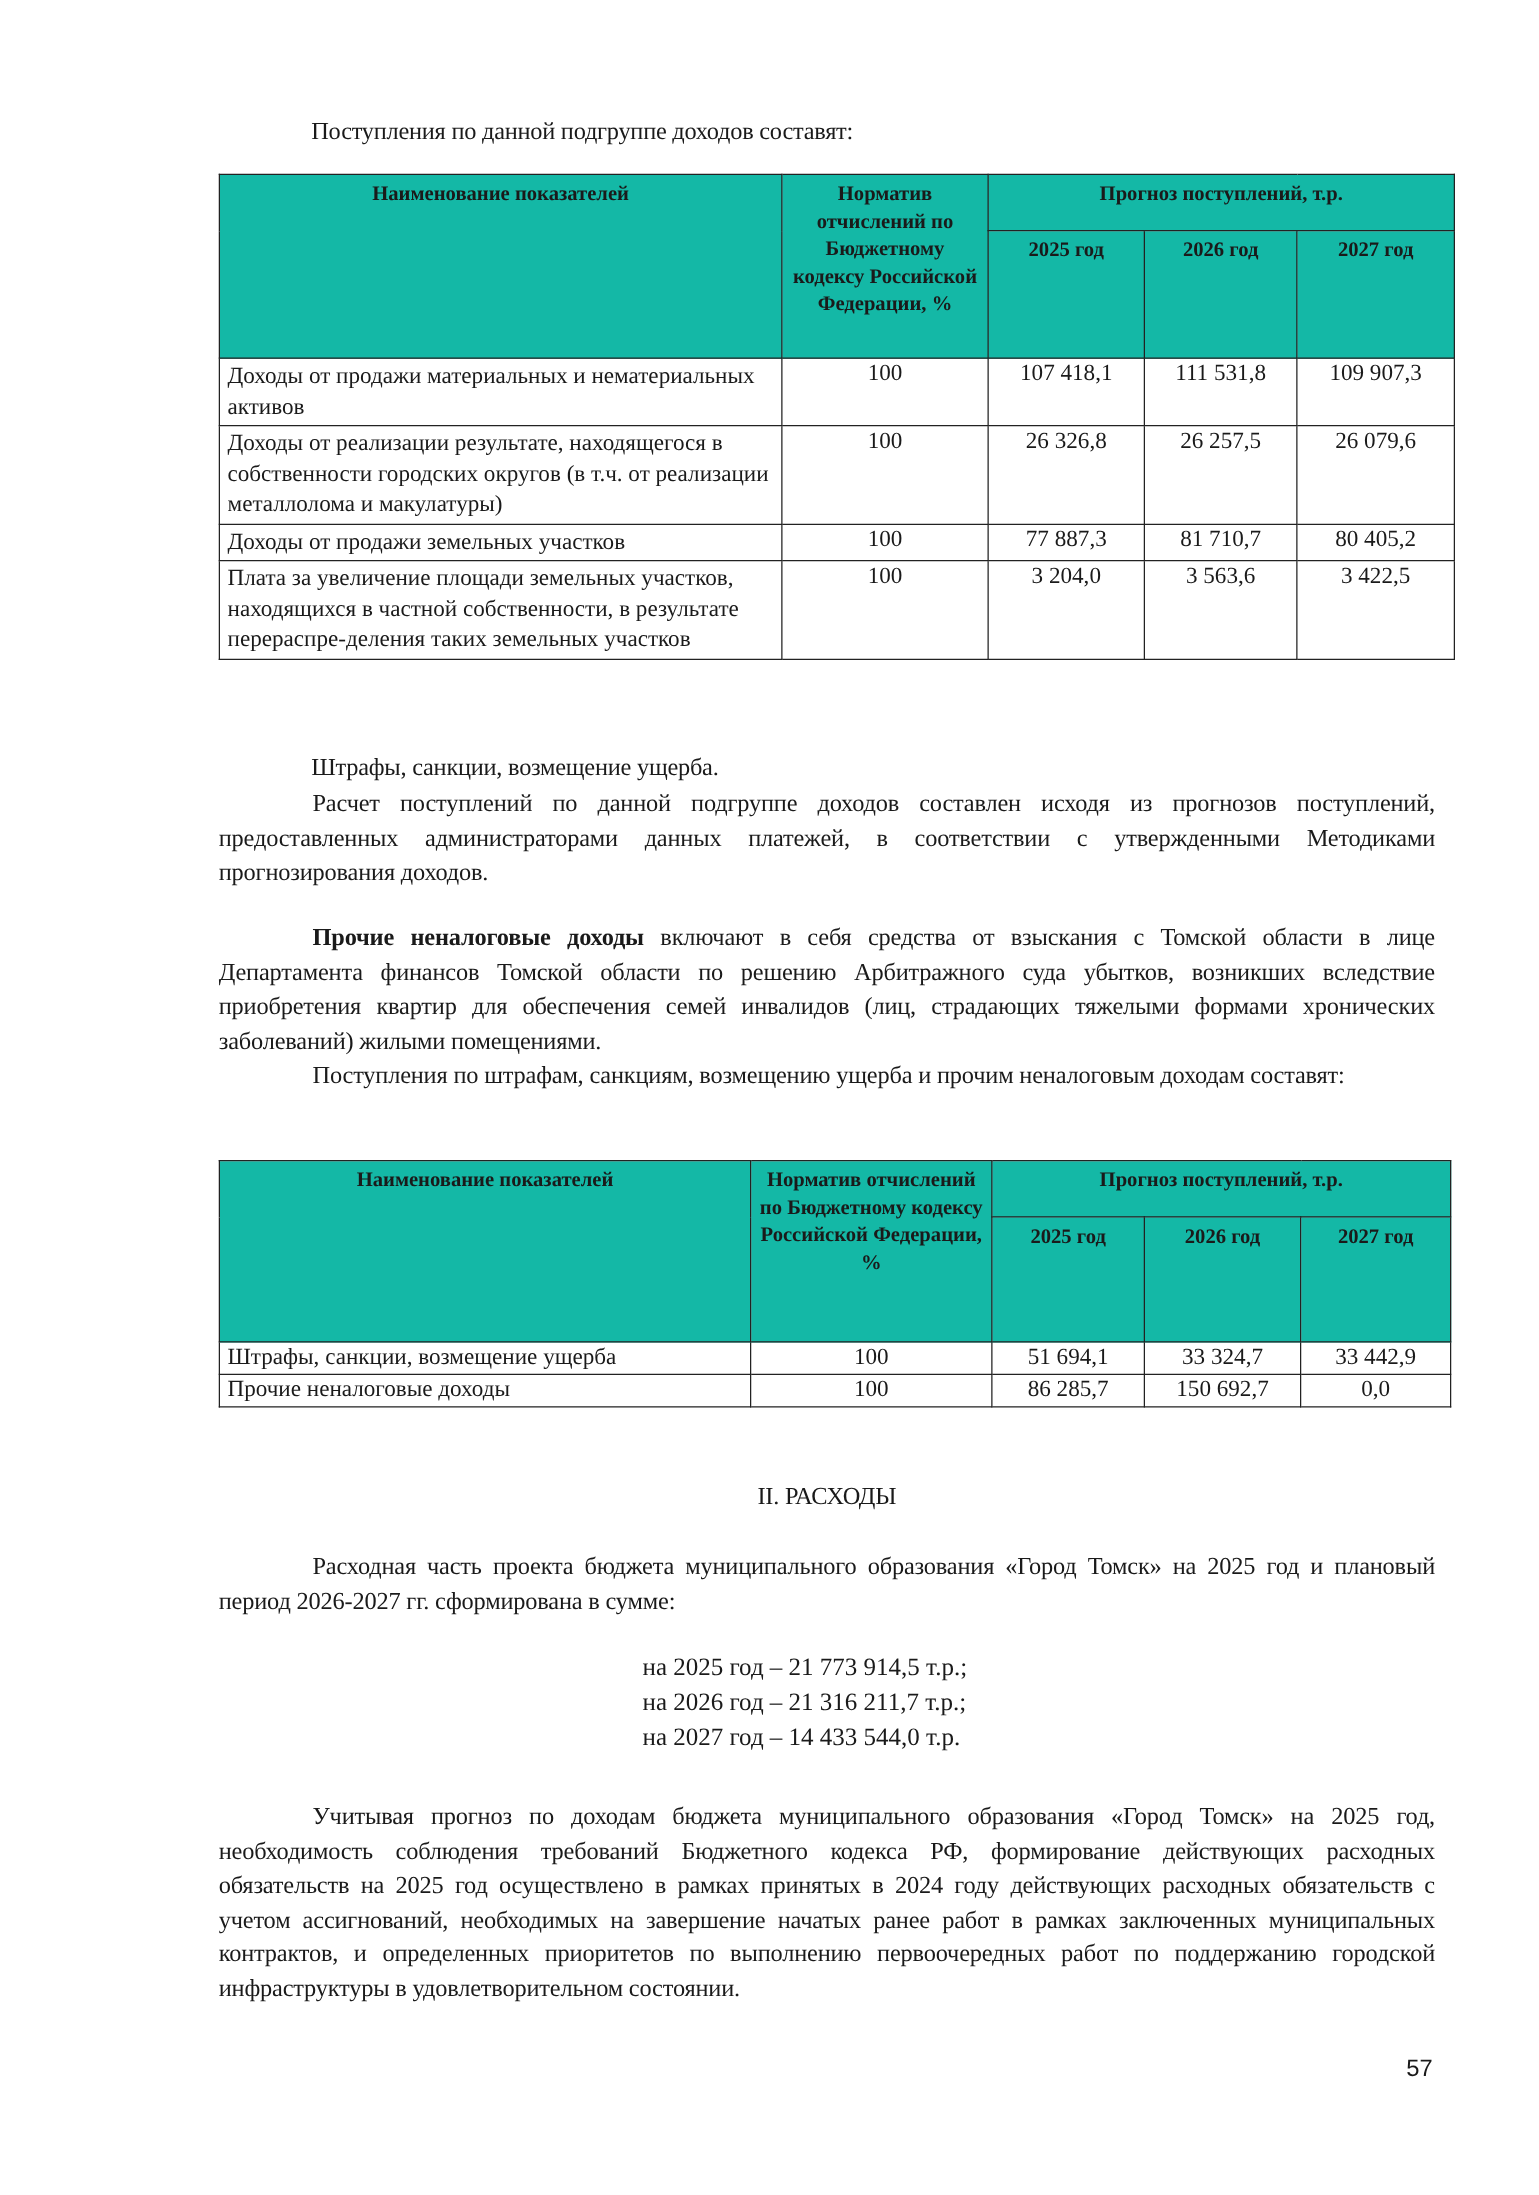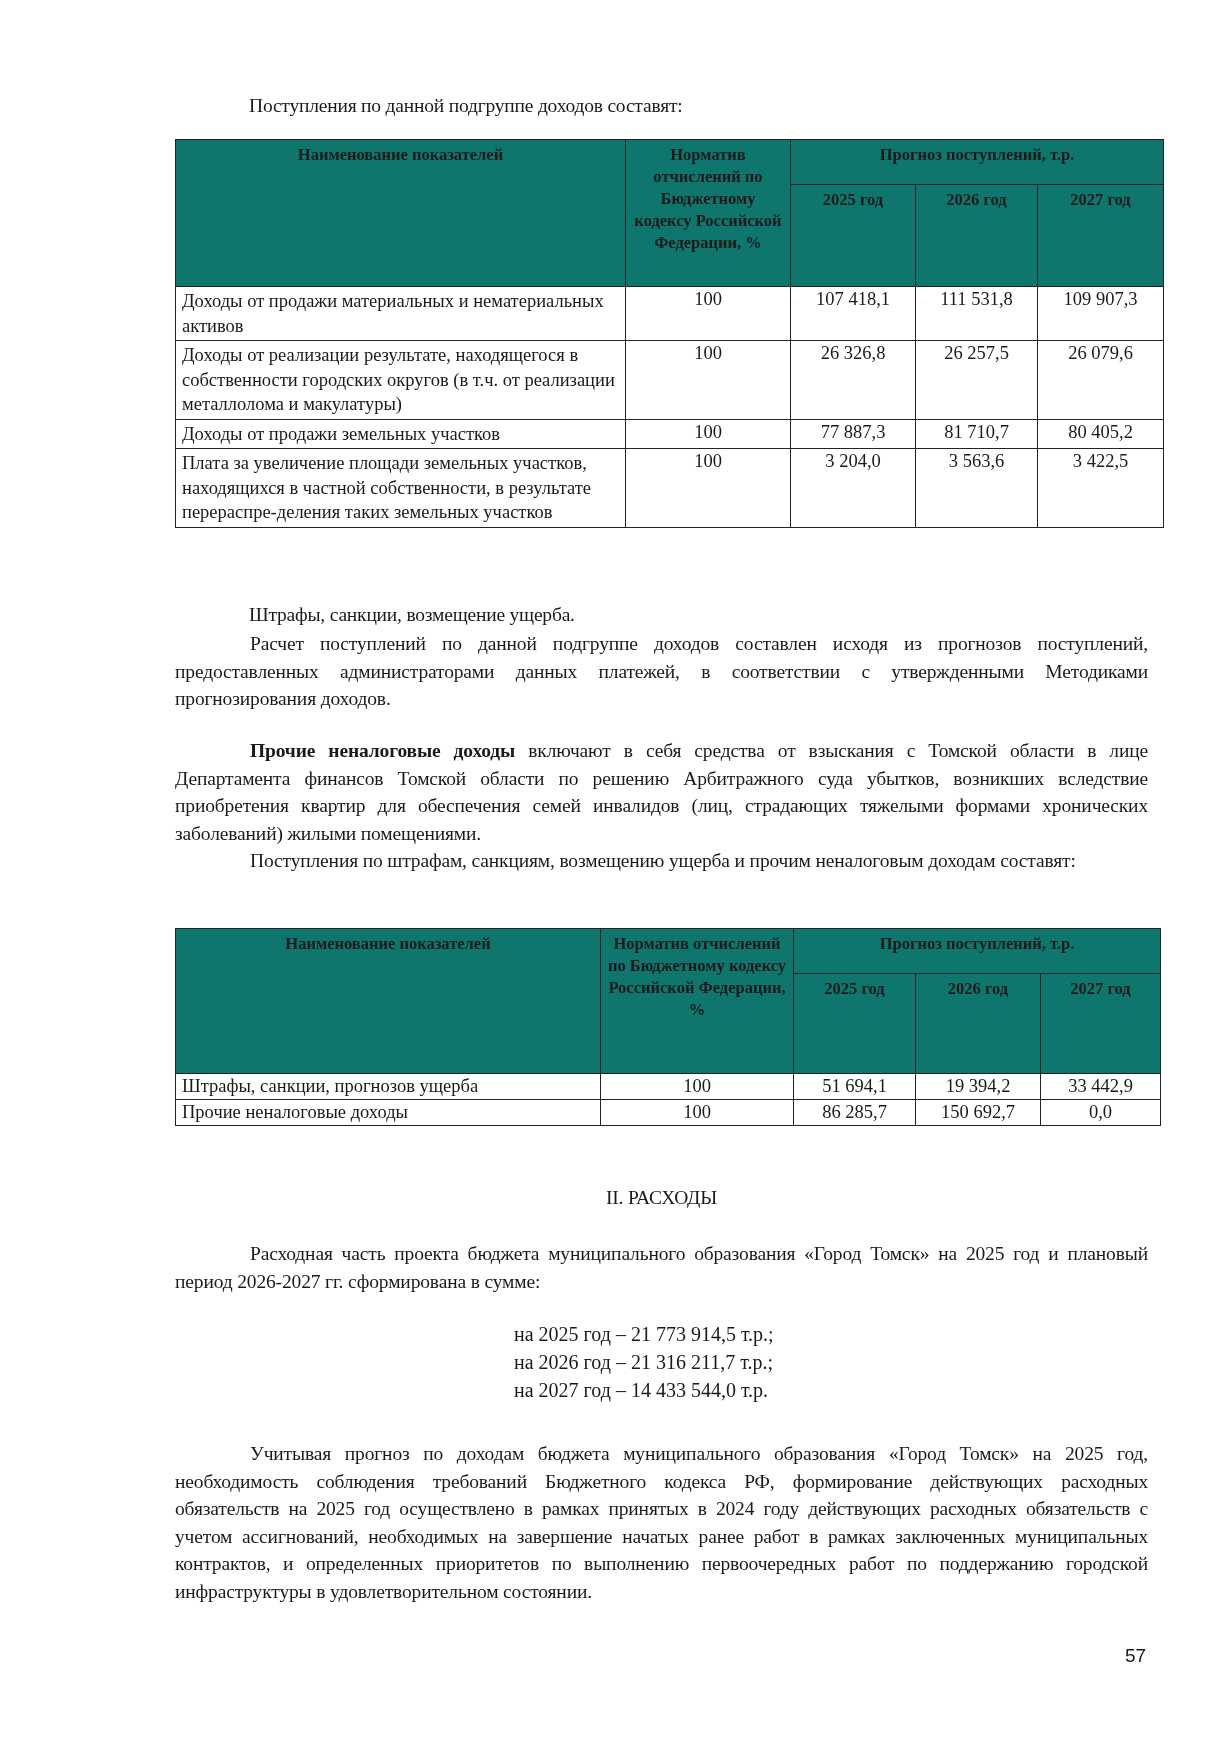--- a/index.html
+++ b/index.html
@@ -17,21 +17,21 @@
     text-indent: 75px; letter-spacing: -0.15px;
   }
   table.t {
     position: absolute; border-collapse: collapse;
     font-size: 18.5px; table-layout: fixed;
   }
   table.t td, table.t th {
     border: 1.4px solid #222; vertical-align: top; padding: 2px 6px;
   }
   table.t th {
-    background: #0f766e; font-weight: bold; font-size: 16.5px;
+    background: #14b8a6; font-weight: bold; font-size: 16.5px;
     text-align: center; line-height: 22px; padding-top: 4px;
   }
   .num { text-align: center; }
   .bold { font-weight: normal; }
   .lh { line-height: 24.5px; }
   .totals { font-weight: normal; font-size: 20px; line-height: 28px; }
   .center { text-align: center; }
 </style>
 </head>
 <body>
@@ -107,24 +107,24 @@
     <th rowspan="2" style="height:138px;">Наименование показателей</th>
     <th rowspan="2">Норматив отчислений по Бюджетному кодексу Российской Федерации, %</th>
     <th colspan="3" style="height:38px;">Прогноз поступлений, т.р.</th>
   </tr>
   <tr>
     <th>2025 год</th>
     <th>2026 год</th>
     <th>2027 год</th>
   </tr>
   <tr>
-    <td>Штрафы, санкции, прогнозов ущерба</td>
+    <td>Штрафы, санкции, возмещение ущерба</td>
     <td class="num">100</td>
     <td class="num">51 694,1</td>
-    <td class="num">19 394,2</td>
+    <td class="num">33 324,7</td>
     <td class="num">33 442,9</td>
   </tr>
   <tr>
     <td>Прочие неналоговые доходы</td>
     <td class="num">100</td>
     <td class="num">86 285,7</td>
     <td class="num">150 692,7</td>
     <td class="num">0,0</td>
   </tr>
 </tbody>

